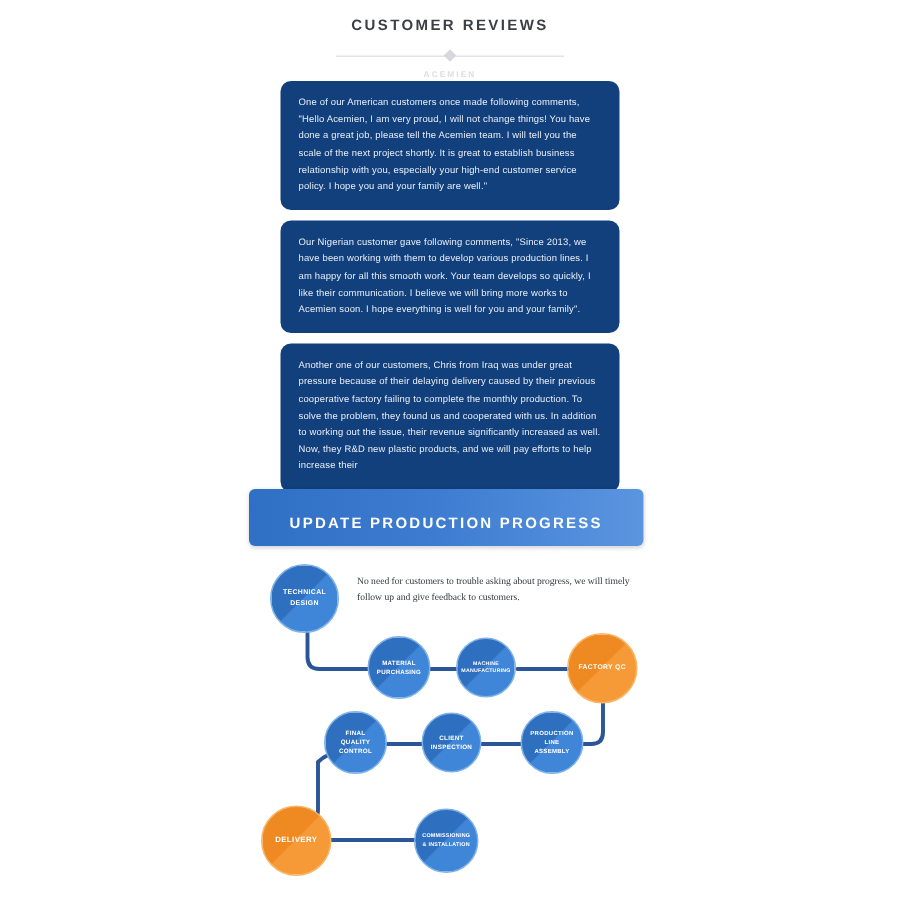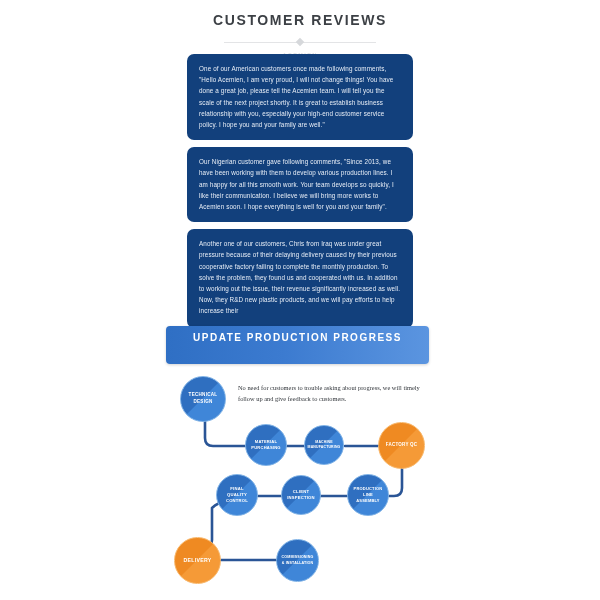--- a/index.html
+++ b/index.html
@@ -7,21 +7,21 @@
     width:600px;height:600px;
     background:#ffffff;
     font-family:"Liberation Sans",sans-serif;
     overflow:hidden;
     position:relative;
   }
 
   
   .header{padding-top:12px;text-align:center;}
   .page-title{
-    font-size:14px;
+    font-size:10px;
     font-weight:bold;
     letter-spacing:1.6px;
     color:#3c4045;
     font-family:"Liberation Sans",sans-serif;
   }
   .divider-wrap{
     position:relative;
     width:152px;
     margin:9px auto 0 auto;
     height:12px;
@@ -70,21 +70,21 @@
     position:absolute;
     left:166px;top:326px;
     width:263px;height:38px;
     border-radius:4px;
     background:linear-gradient(to right,#2f6fc4 0%,#3c7bd0 45%,#5b95e0 100%);
     color:#ffffff;
     text-align:center;
     box-shadow:0 1px 3px rgba(0,0,0,.18);
   }
   .banner-line1{
-    padding-top:6px;
+    padding-top:18px;
     font-size:10px;
     font-weight:bold;
     letter-spacing:1.5px;
   }
   .banner-line2{
     margin-top:1px;
     font-size:14px;
     font-weight:bold;
     letter-spacing:.8px;
   }

